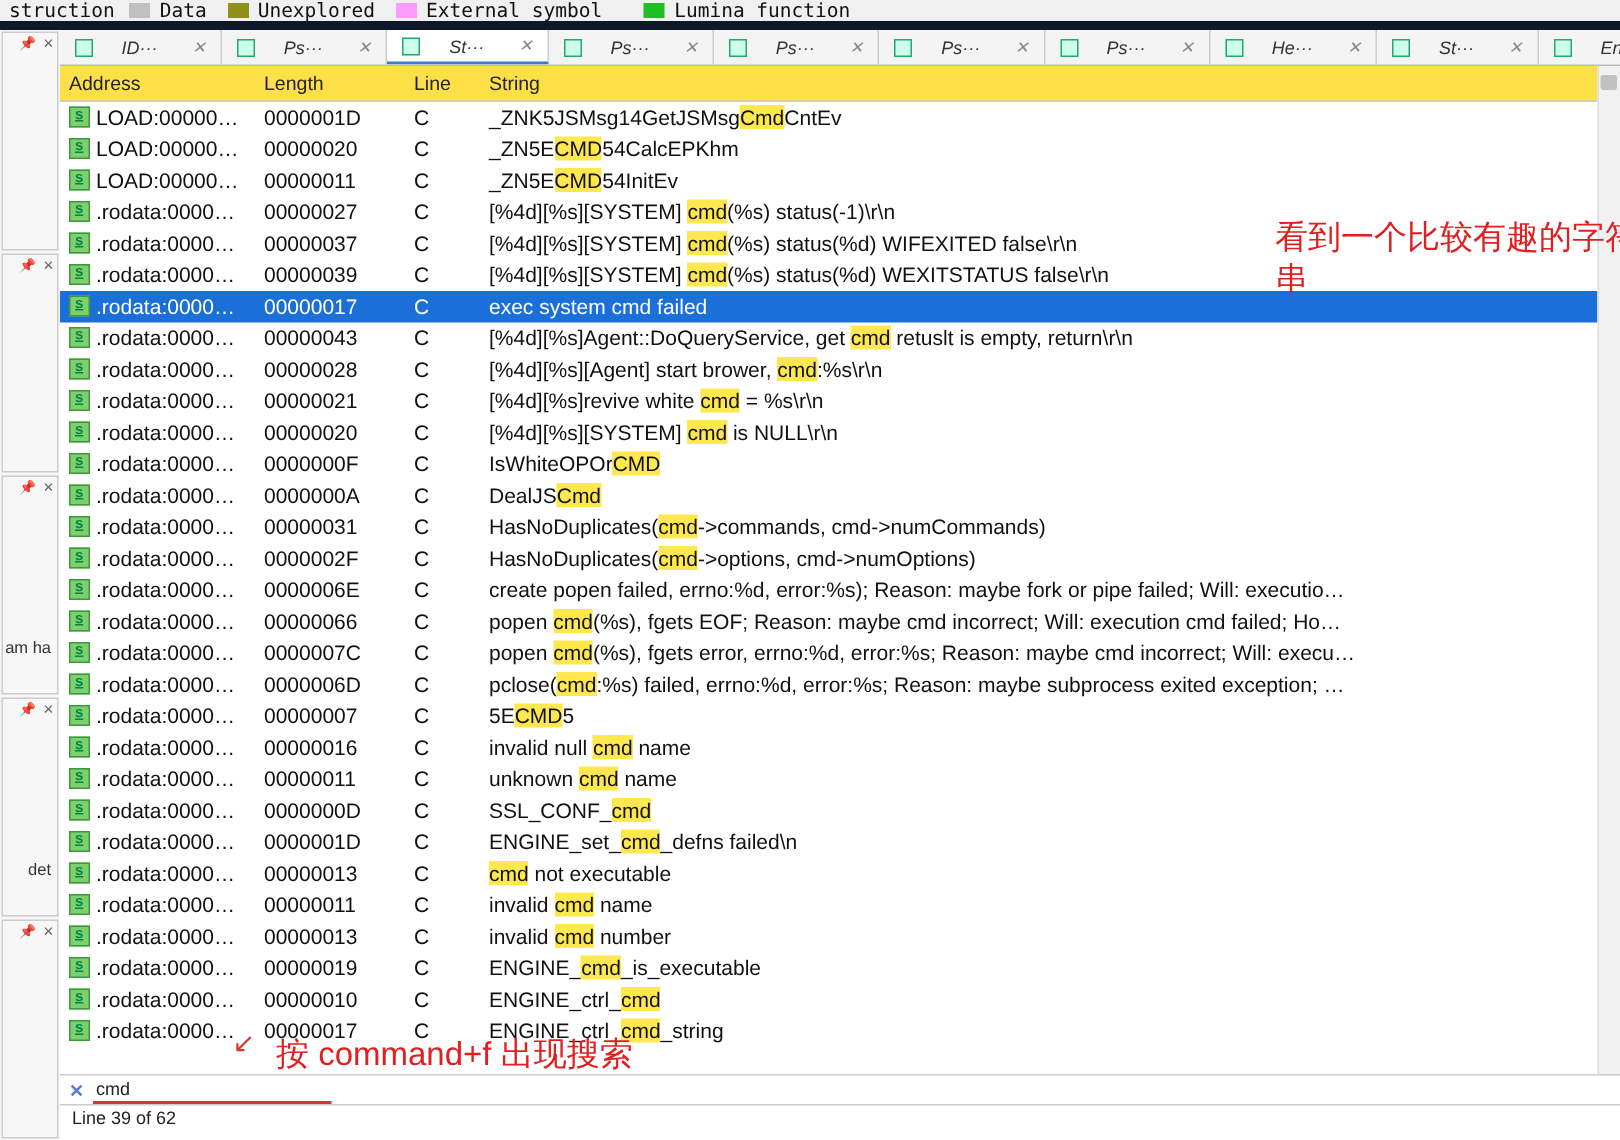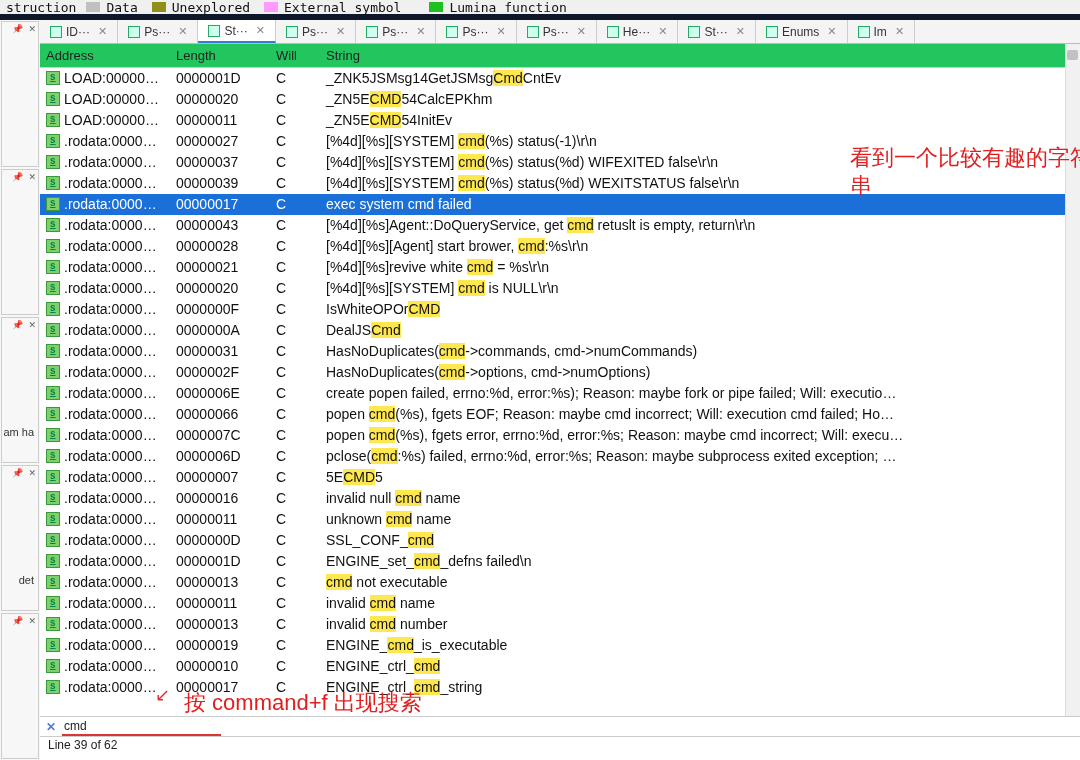--- a/index.html
+++ b/index.html
@@ -12,31 +12,31 @@
   .midrow { display: flex; flex: 1; min-height: 0; }
   .leftcol { width: 40px; background: #f7f7f7; display: flex; flex-direction: column; }
   .leftbox { flex: 1; border: 1px solid #ccc; margin: 1px; position: relative; font-family: "Microsoft YaHei", SimSun, sans-serif; font-size: 12px; color: #333; overflow: hidden; }
   .leftbox .pin { position: absolute; top: 2px; right: 2px; font-size: 9px; color: #666; }
   .leftbox .close { position: absolute; top: 2px; right: 14px; font-size: 9px; color: #666; }
   .leftbox .lbl { position: absolute; right: 4px; bottom: 24px; writing-mode: horizontal-tb; font-size: 11px; }
 
   .maincol { flex: 1; display: flex; flex-direction: column; min-width: 0; }
 
   .tabs { height: 24px; background: #f4f4f4; border-bottom: 1px solid #bbb; display: flex; align-items: stretch; overflow: hidden; }
-  .tab { display: flex; align-items: center; gap: 4px; padding: 0 10px; border-right: 1px solid #ccc; font-size: 12px; color: #333; cursor: pointer; white-space: nowrap; }
+  .tab { display: flex; align-items: center; gap: 19px; padding: 0 10px; border-right: 1px solid #ccc; font-size: 12px; color: #333; cursor: pointer; white-space: nowrap; font-style: italic; }
   .tab.active { background: #fff; border-bottom: 2px solid #3a7bd5; }
   .tab .ticon { width: 12px; height: 12px; display: inline-block; border: 1px solid #2a6; background: #cfe; font-size: 8px; line-height: 10px; text-align: center; color: #060; }
   .tab .tclose { font-size: 11px; color: #888; margin-left: 4px; }
 
   .tablewrap { flex: 1; position: relative; overflow: hidden; }
   .table-scroll-rail { position: absolute; right: 0; top: 0; bottom: 0; width: 15px; background: #f1f1f1; border-left: 1px solid #ddd; }
   .table-thumb { position: absolute; right: 2px; top: 6px; width: 11px; height: 10px; background: #c1c1c1; border-radius: 2px; }
 
   table { border-collapse: collapse; width: calc(100% - 15px); table-layout: fixed; }
-  thead th { text-align: left; font-weight: 400; padding: 4px 6px; border-bottom: 1px solid #ccc; background: #22c55e; color: #222; font-size: 13px; }
+  thead th { text-align: left; font-weight: 400; padding: 4px 6px; border-bottom: 1px solid #ccc; background: #fde047; color: #222; font-size: 13px; }
   tbody td { padding: 1px 6px; font-size: 14px; color: #111; white-space: nowrap; overflow: hidden; text-overflow: ellipsis; vertical-align: middle; }
   tbody tr { height: 21px; }
   tbody tr.sel td { background: #1a6fd8; color: #fff; }
   tbody tr.sel .hl { background: transparent; color: #fff; }
   .col-addr { width: 130px; }
   .col-len  { width: 100px; }
   .col-type { width: 50px; }
   .col-str  { width: auto; }
 
   .rowicon { display: inline-block; width: 14px; height: 14px; background: #7fcf6f; border: 1px solid #3a9a3a; margin-right: 4px; vertical-align: -2px; position: relative; }
@@ -163,21 +163,21 @@
           <colgroup>
             <col class="col-addr">
               <col class="col-len">
               <col class="col-type">
               <col class="col-str">
           </colgroup>
           <thead>
             <tr>
               <th>Address</th>
               <th>Length</th>
-              <th>Will</th>
+              <th>Line</th>
               <th>String</th>
             </tr>
           </thead>
           <tbody id="tbody">
               <tr>
                 <td><span class="rowicon"></span>LOAD:00000…</td>
                 <td>0000001D</td>
                 <td>C</td>
                 <td>_ZNK5JSMsg14GetJSMsg<span class="hl">Cmd</span>CntEv</td>
               </tr>

